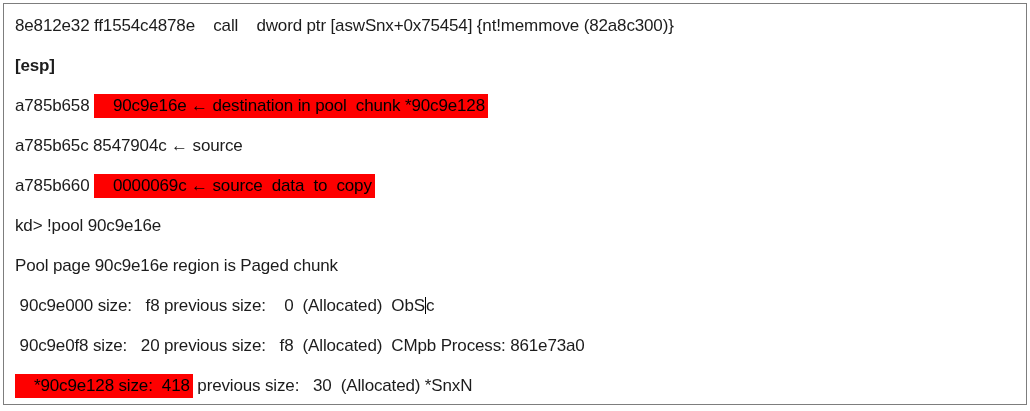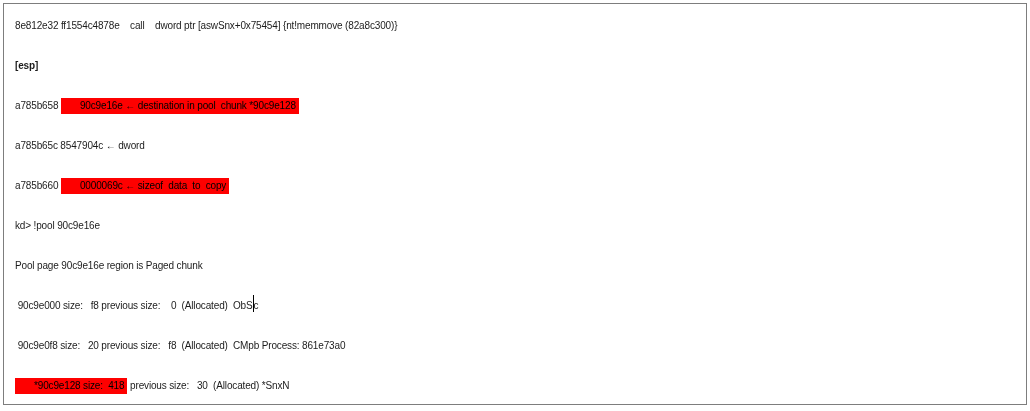--- a/index.html
+++ b/index.html
@@ -28,21 +28,21 @@
     right:3px;
     bottom:6px;
     border:1px solid var(--border);
     background:var(--bg);
     box-sizing:border-box;
     padding:10px 12px 0 11px;
     overflow:hidden;
   }
   .line{
     white-space:pre-wrap;
-    font-size:10px;
+    font-size:17px;
     letter-spacing:-0.15px;
     line-height:24px;
     min-height:24px;
     margin-bottom:16px;
     color:var(--text);
   }
   .seg-normal{}
   .seg-bold{
     font-weight:bold;
   }
@@ -59,20 +59,20 @@
     vertical-align:-3px;
   }
 </style>
 </head>
 <body>
 
 <div class="frame">
     <div class="line"><span class="seg-normal">8e812e32 ff1554c4878e    call    dword ptr [aswSnx+0x75454] {nt!memmove (82a8c300)}</span></div>
     <div class="line"><span class="seg-bold">[esp]</span></div>
     <div class="line"><span class="seg-normal">a785b658 </span><span class="seg-highlight">90c9e16e ← destination in pool  chunk *90c9e128</span></div>
-    <div class="line"><span class="seg-normal">a785b65c 8547904c ← dword</span></div>
-    <div class="line"><span class="seg-normal">a785b660 </span><span class="seg-highlight">0000069c ← sizeof  data  to  copy</span></div>
+    <div class="line"><span class="seg-normal">a785b65c 8547904c ← source</span></div>
+    <div class="line"><span class="seg-normal">a785b660 </span><span class="seg-highlight">0000069c ← source  data  to  copy</span></div>
     <div class="line"><span class="seg-normal">kd&gt; !pool 90c9e16e</span></div>
     <div class="line"><span class="seg-normal">Pool page 90c9e16e region is Paged chunk</span></div>
     <div class="line"><span class="seg-normal"> 90c9e000 size:   f8 previous size:    0  (Allocated)  ObS</span><span class="seg-caret"></span><span class="seg-normal">c</span></div>
     <div class="line"><span class="seg-normal"> 90c9e0f8 size:   20 previous size:   f8  (Allocated)  CMpb Process: 861e73a0</span></div>
     <div class="line"><span class="seg-highlight">*90c9e128 size:  418</span><span class="seg-normal"> previous size:   30  (Allocated) *SnxN</span></div>
   </div>
 
 </body></html>

